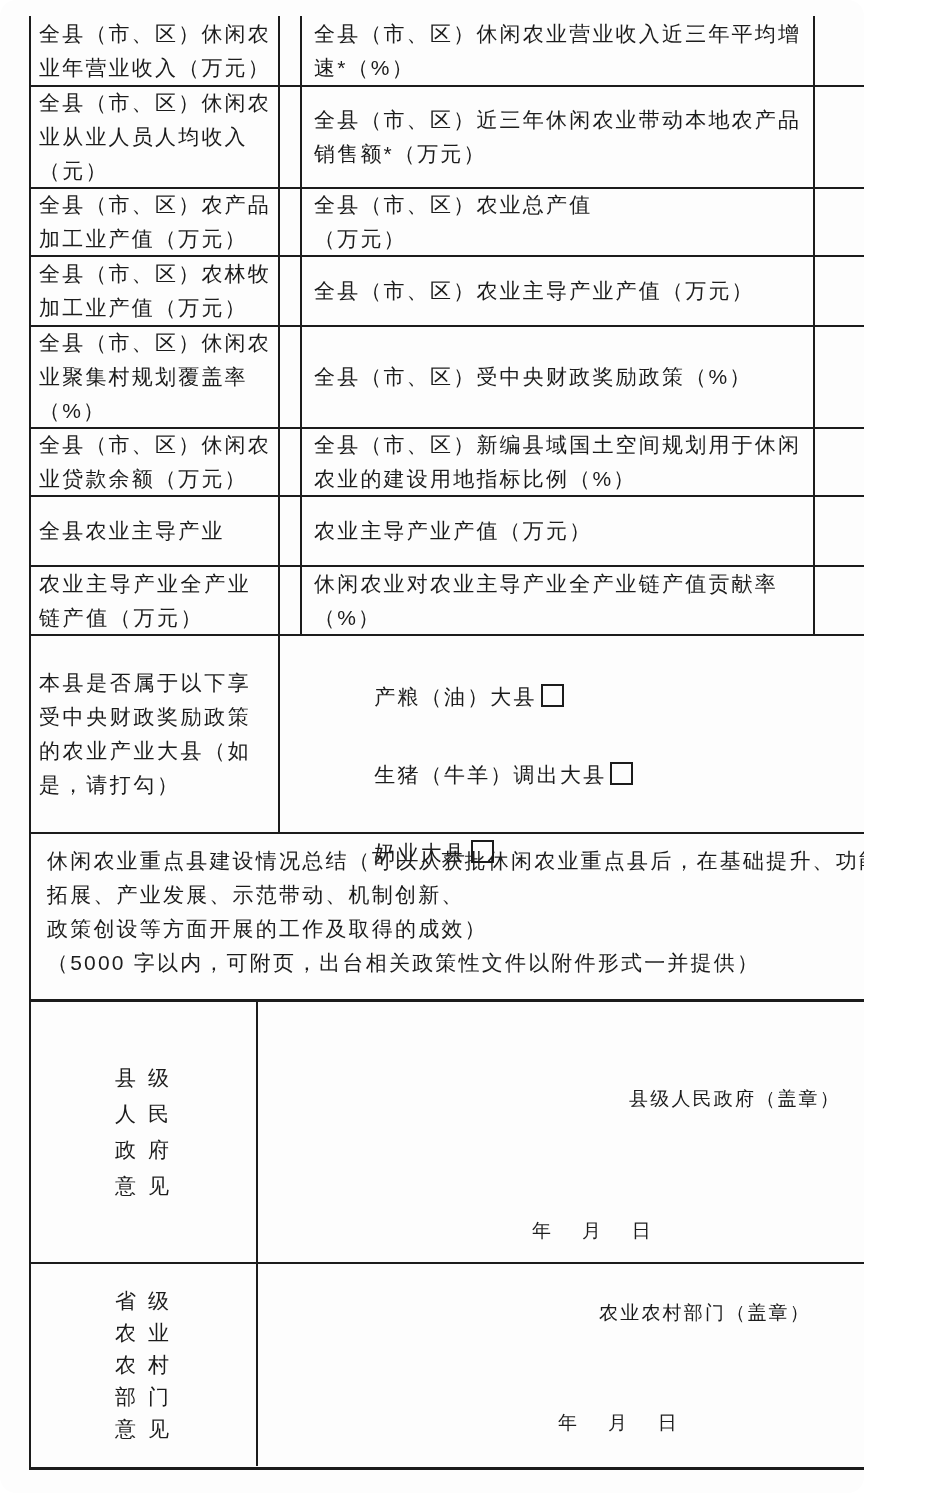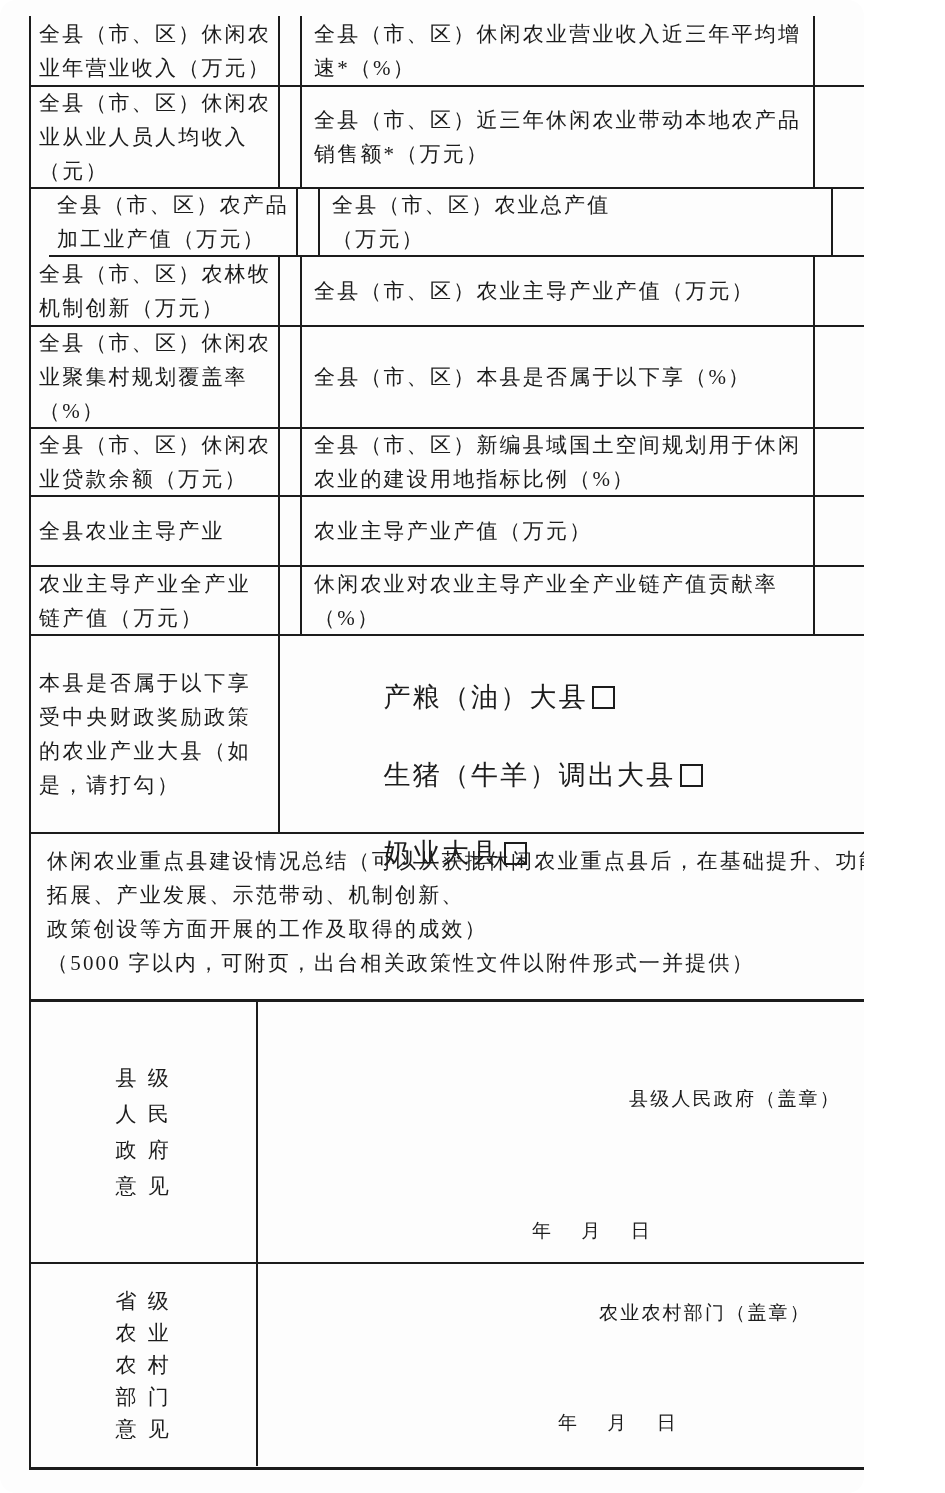--- a/index.html
+++ b/index.html
@@ -2,21 +2,21 @@
 <html><head>
 <meta charset="utf-8">
 <style>
   html,body{margin:0;padding:0;}
   body{background:#ffffff;}
   .page{
     position:relative;
     width:864px;height:1493px;
     background:#fdfdfd;
     overflow:hidden;
-    font-family:Liberation Serif, serif;
+    font-family:Liberation Sans, sans-serif;
     color:#1c1c1c;
     border-radius:16px;
   }
   .table{
     position:absolute;left:29px;top:16px;
     width:881px;height:1454px;
     box-sizing:border-box;
     border-left:2px solid #1c1c1c;
     border-right:2px solid #1c1c1c;
     border-bottom:3px solid #1c1c1c;
@@ -32,33 +32,33 @@
   .cv{flex:1;border-right:none;}
   .t{
     white-space:pre-line;
     word-break:keep-all;
     font-size:21px;
     line-height:34px;
     letter-spacing:2.2px;
   }
   .spread .t{letter-spacing:2.6px;}
   
-  .r1{height:71px;}  .r2{height:102px;} .r3{height:68px;margin-left:18px;}
+  .r1{height:71px;}  .r2{height:102px;} .r3{height:68px;}
   .r4{height:70px;}  .r5{height:102px;} .r6{height:68px;}
   .r7{height:70px;}  .r8{height:69px;}  .r9{height:198px;}
   .r10{height:168px;}.r11{height:262px;}.r12{height:202px;}
   
   .opts{
     flex:1;border-right:none;
     display:flex;flex-direction:column;
     justify-content:space-between;
     padding:22px 10px 16px 14px;
     align-items:flex-start;
   }
-  .opt{font-size:27px;letter-spacing:2.2px;line-height:26px;white-space:pre;}
+  .opt{font-size:21px;letter-spacing:2.2px;line-height:26px;white-space:pre;}
   .cb{
     display:inline-block;width:19px;height:19px;
     border:2px solid #1c1c1c;margin-left:4px;
     vertical-align:-3px;background:#fdfdfd;
   }
   
   .sum{
     width:100%;border-right:none;
     align-items:flex-start;
     padding:10px 8px 0 16px;
@@ -137,21 +137,21 @@
 （万元）</span>
         </div>
       <div class="c cv">
           <span class="t"></span>
         </div>
     </div>
 
     <div class="row r4">
       <div class="c cl">
           <span class="t">全县（市、区）农林牧
-机制创新（万元）</span>
+加工业产值（万元）</span>
         </div>
       <div class="c cn">
           <span class="t"></span>
         </div>
       <div class="c cm">
           <span class="t">全县（市、区）农业主导产业产值（万元）</span>
         </div>
       <div class="c cv">
           <span class="t"></span>
         </div>
@@ -160,21 +160,21 @@
     <div class="row r5">
       <div class="c cl">
           <span class="t">全县（市、区）休闲农
 业聚集村规划覆盖率
 （%）</span>
         </div>
       <div class="c cn">
           <span class="t"></span>
         </div>
       <div class="c cm">
-          <span class="t">全县（市、区）本县是否属于以下享（%）</span>
+          <span class="t">全县（市、区）受中央财政奖励政策（%）</span>
         </div>
       <div class="c cv">
           <span class="t"></span>
         </div>
     </div>
 
     <div class="row r6">
       <div class="c cl">
           <span class="t">全县（市、区）休闲农
 业贷款余额（万元）</span>

